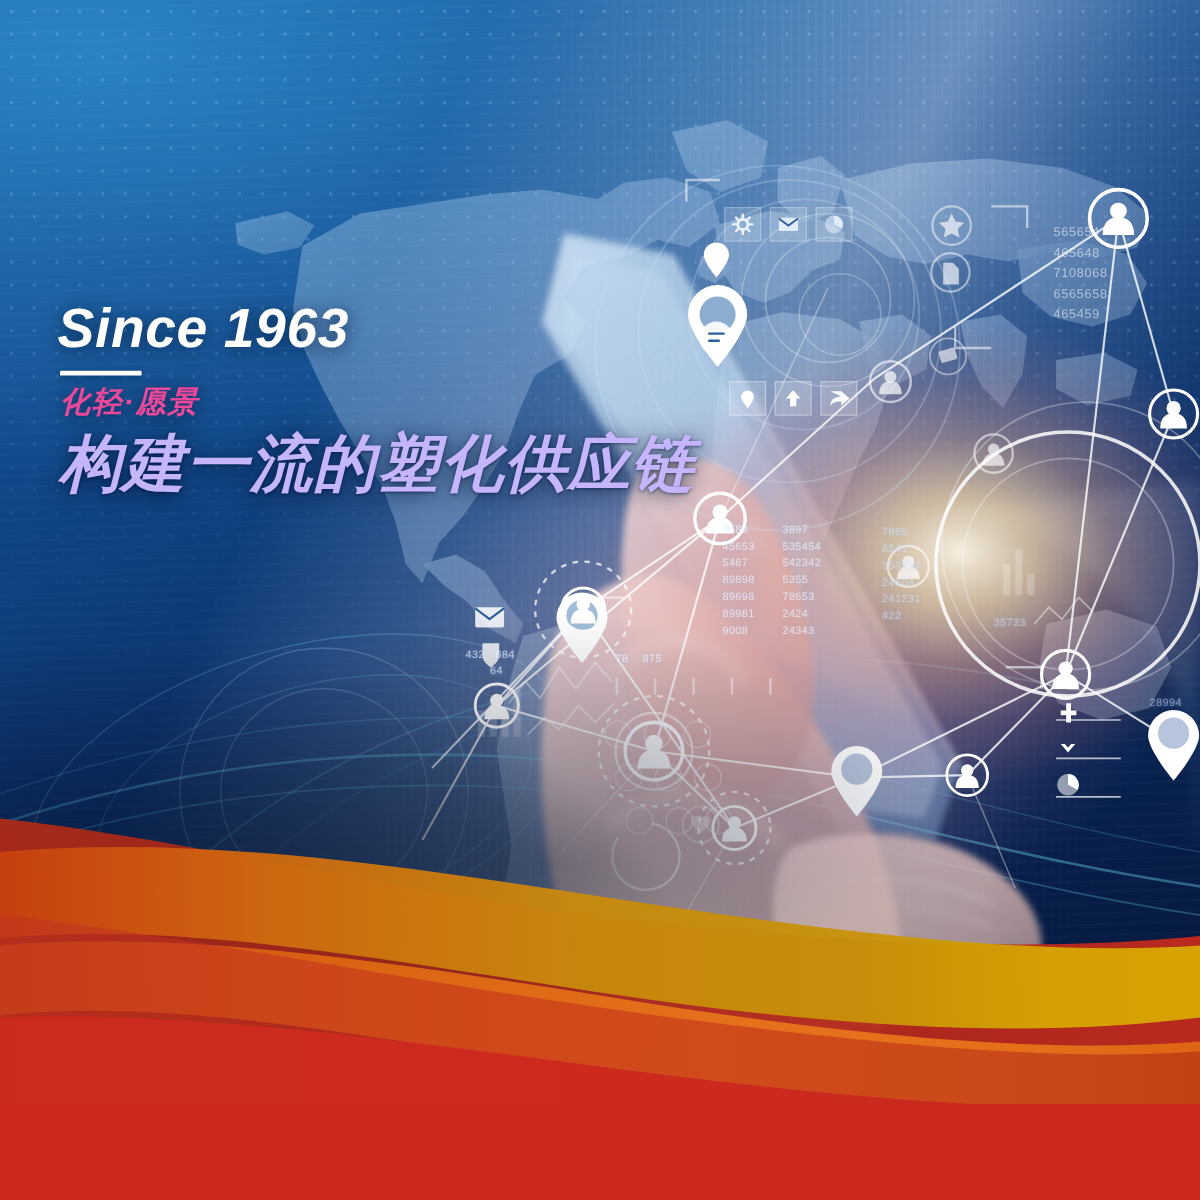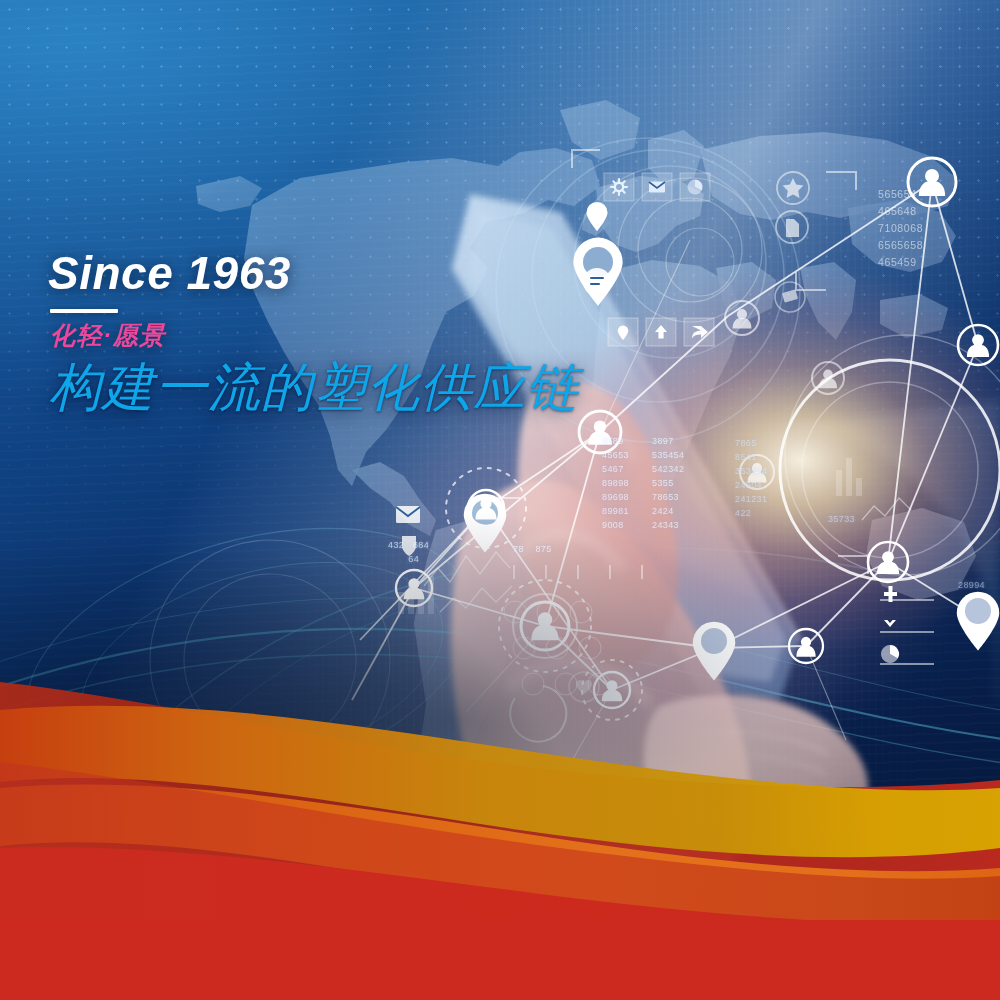--- a/index.html
+++ b/index.html
@@ -112,21 +112,21 @@
   }
   #rule{
     width:68px;height:4px;background:#ffffff;margin:13px 0 9px 2px;border-radius:1px;
     box-shadow:0 1px 6px rgba(0,20,50,.5);
   }
   #sub{
     font-size:25px;font-weight:700;font-style:italic;color:#ec4899;
     letter-spacing:1.5px;line-height:1.1;margin:0 0 8px 2px;
   }
   #main-title{
-    font-size:52px;font-weight:400;font-style:italic;color:#0ea5e9;
+    font-size:52px;font-weight:700;font-style:italic;color:#c4b5fd;
     letter-spacing:1px;line-height:1.12;margin:0 0 0 1px;
     text-shadow:0 3px 18px rgba(0,20,55,.72), 0 1px 3px rgba(0,10,40,.55);
   }
 </style>
 </head>
 <body>
 
 <div id="stage">
 
   <div class="layer" id="bg-base"></div>

